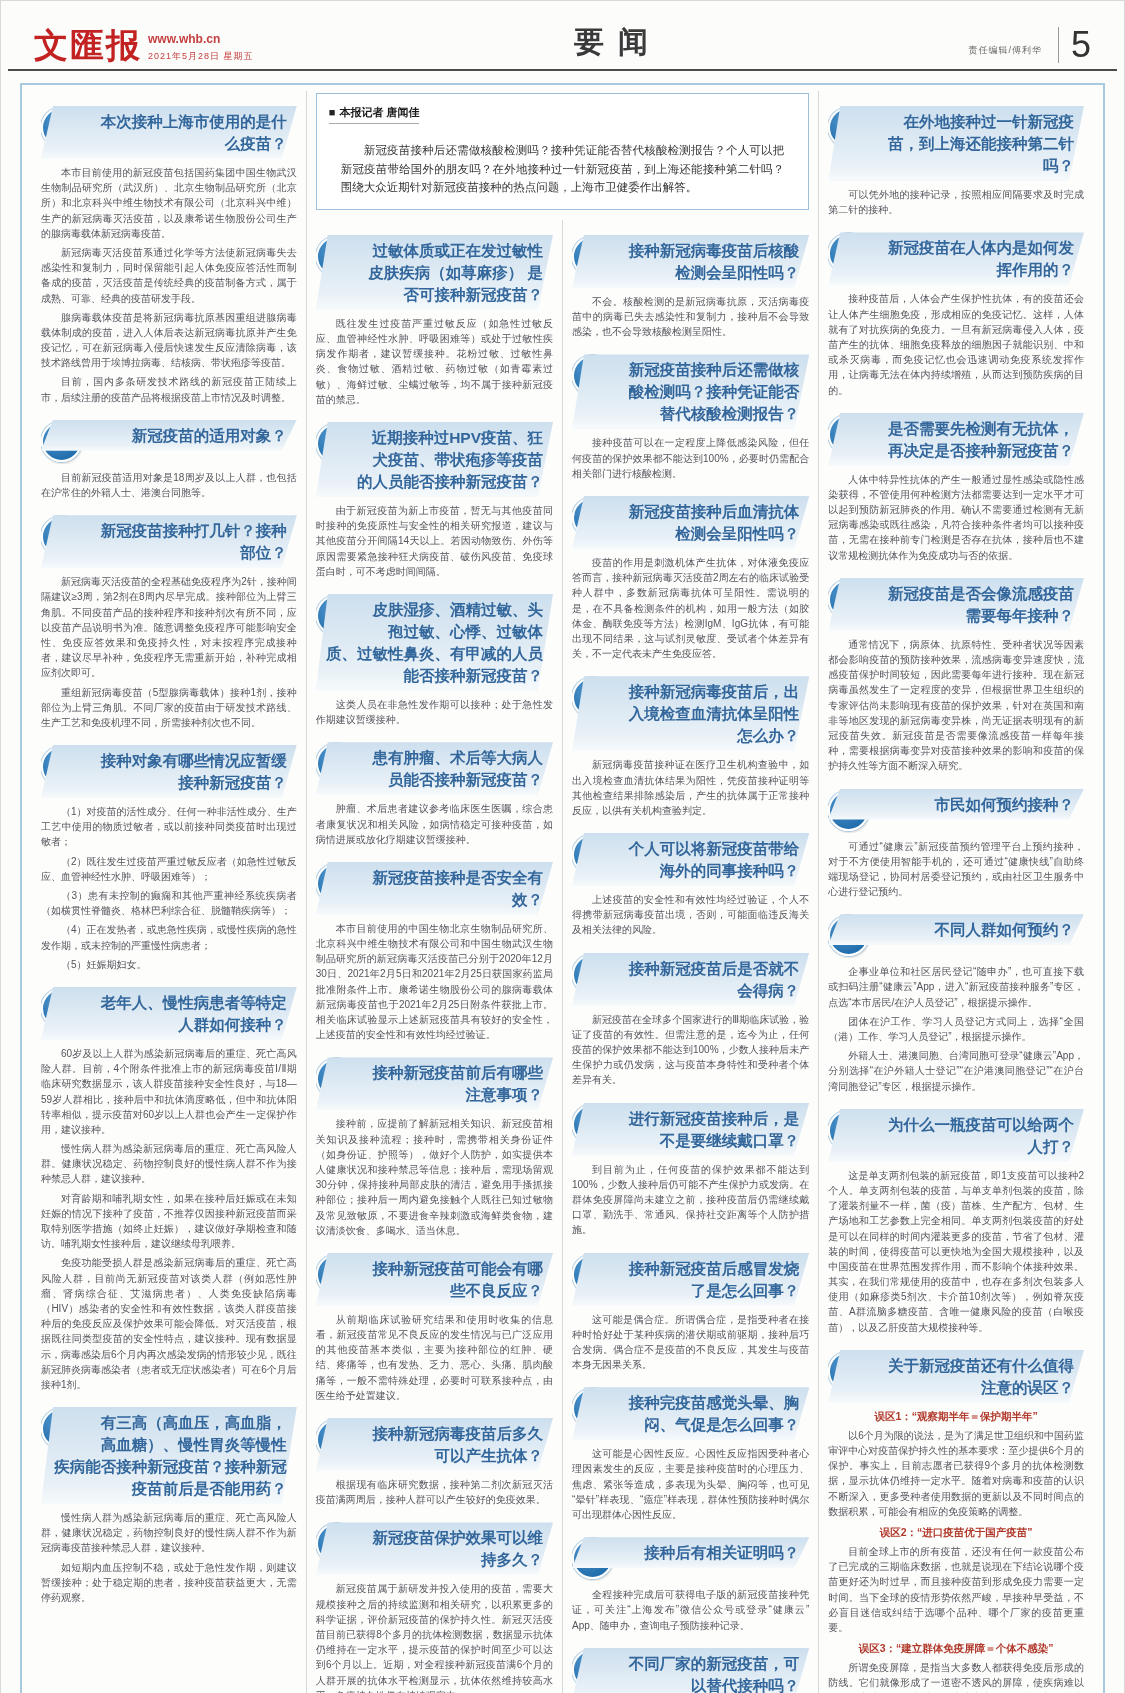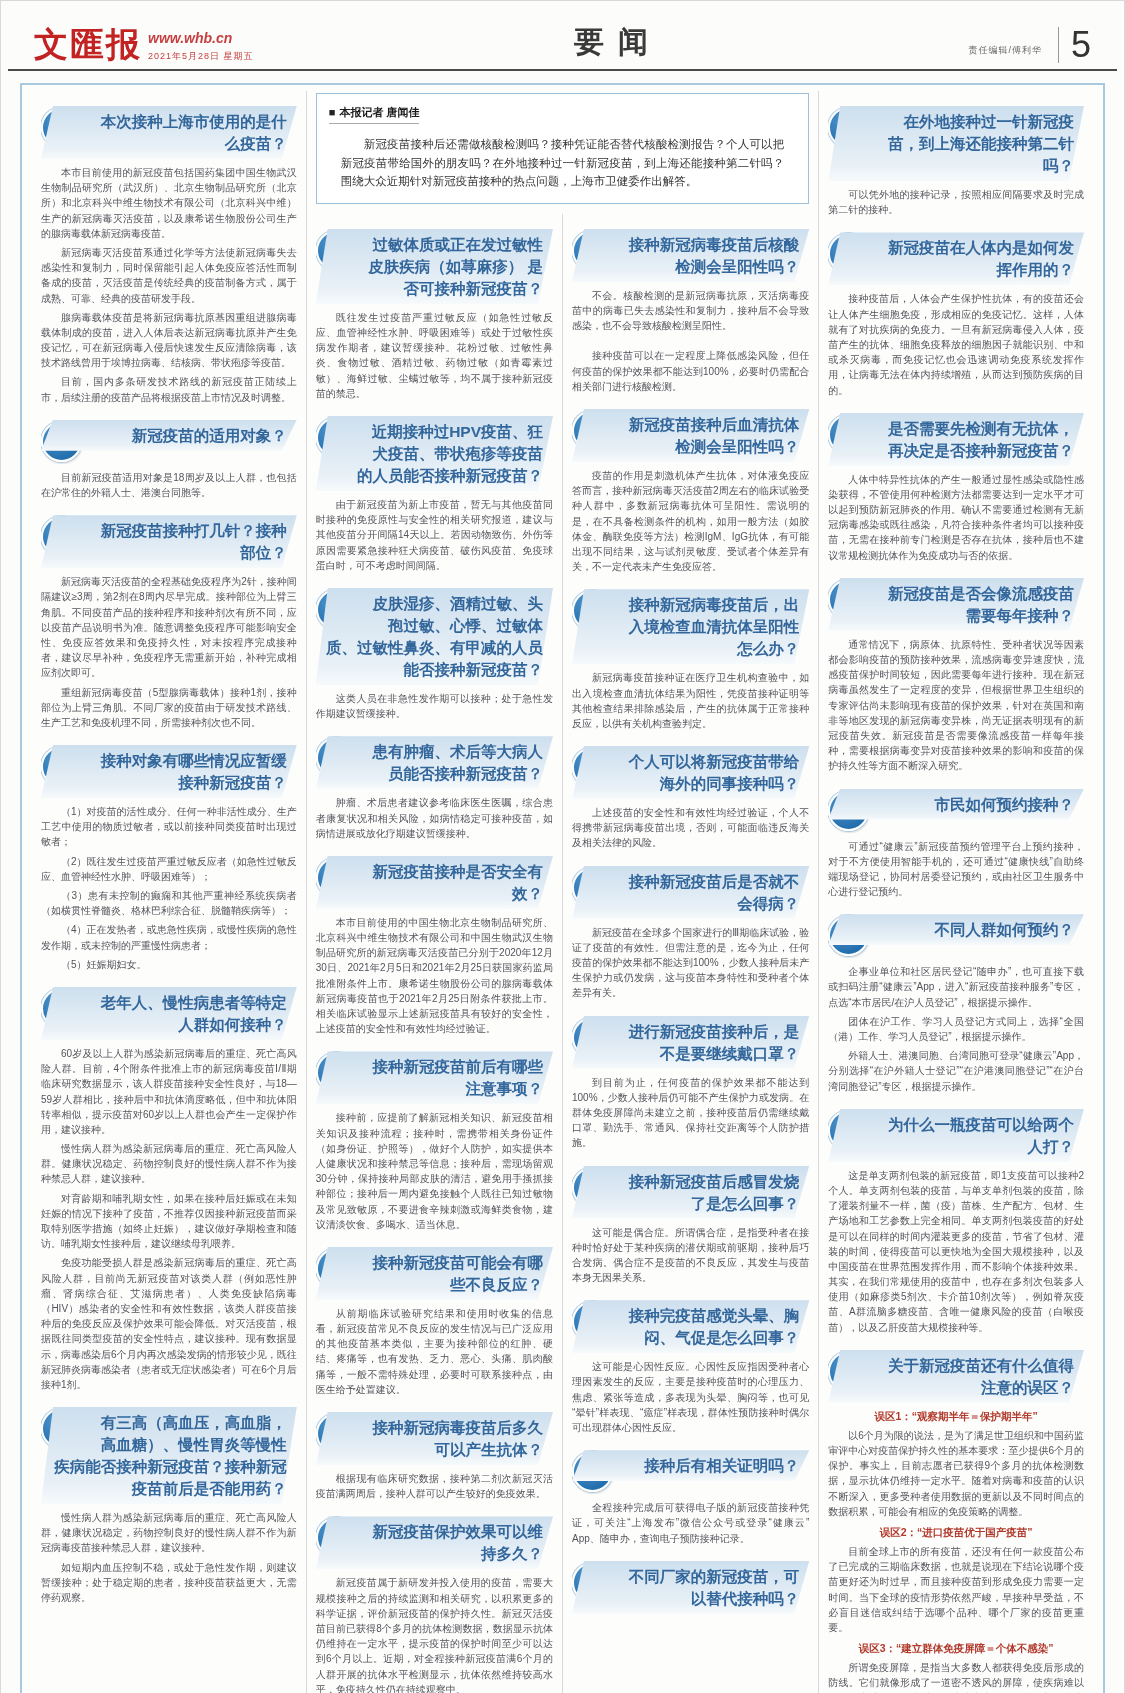--- a/index.html
+++ b/index.html
@@ -1,24 +1,24 @@
 <!DOCTYPE html>
 <html lang="zh"><head>
 <meta charset="utf-8">
 <style>
   html,body{margin:0;padding:0;background:#e9ebea;}
   body{width:1125px;font-family:"Liberation Sans","DejaVu Sans",sans-serif;}
   .page{width:1125px;min-height:1693px;background:#fcfcfb;box-shadow:inset 0 0 0 1px #d8dad9;box-sizing:border-box;padding:14px 0 10px;}
 
   
   .hdr{display:flex;align-items:flex-end;justify-content:space-between;padding:8px 26px 6px;border-bottom:2px solid #4a4a4a;margin:0 8px;}
-  .masthead{display:flex;align-items:center;gap:6px;}
+  .masthead{display:flex;align-items:flex-end;gap:6px;}
   .logo{font-family:"Liberation Serif","DejaVu Serif",serif;font-weight:bold;font-size:34px;color:#c32222;line-height:1;letter-spacing:2px;}
   .logo-side{display:flex;flex-direction:column;justify-content:flex-end;padding-top:4px;}
-  .logo-url{font-size:14px;color:#c54040;font-weight:bold;font-style:italic;}
+  .logo-url{font-size:12px;color:#c54040;font-weight:bold;}
   .logo-date{font-size:9px;color:#c54040;margin-top:4px;letter-spacing:1px;}
   .section-name{font-size:30px;color:#3a3a3a;letter-spacing:14px;font-weight:bold;transform:translateX(7px);}
   .hdr-right{display:flex;align-items:flex-end;gap:16px;}
   .editor{font-size:9px;color:#666;padding-bottom:6px;letter-spacing:1px;}
   .pageno{font-size:36px;color:#333;font-weight:300;border-left:1px solid #999;padding-left:12px;line-height:1;}
 
   
   .mainbox{margin:12px 20px 8px;border:2px solid #a9c9df;border-bottom:5px solid #5d9cc6;background:#fdfdfc;}
   .headline{padding:24px 16px 14px;font-size:51px;font-weight:900;letter-spacing:0px;line-height:1.08;color:#111;white-space:nowrap;}
   .headline .accent{color:#2f83c5;}
@@ -26,21 +26,21 @@
 
   .cols{display:flex;align-items:stretch;padding:6px 10px 20px;}
   .col{flex:1;padding:0 9px;box-sizing:border-box;}
   .mid{flex:2;display:flex;flex-direction:column;border-left:1px solid #d7d9d8;}
   .mid-cols{display:flex;flex:1;}
   .mid-cols .col:last-child{border-left:1px solid #d7d9d8;}
   .col4{border-left:1px solid #d7d9d8;}
 
   
   .intro{border:1px solid #9fc0da;margin:2px 9px 10px;padding:8px 12px 10px;background:#fff;}
-  .byline{font-size:11px;color:#1a1a1a;font-weight:bold;border-bottom:1px solid #aaa;display:inline-block;padding-bottom:3px;margin-bottom:9px;}
+  .byline{font-size:11px;color:#1a1a1a;font-weight:bold;border-bottom:1px solid #aaa;display:inline-block;padding-bottom:3px;margin-bottom:15px;}
   .byline .sq{color:#222;margin-right:4px;}
   .intro p{margin:2px 12px;font-size:11.5px;line-height:1.62;color:#333;text-indent:2em;text-align:justify;}
 
   
   .q-block{margin-top:15px;}
   .q-head{overflow:hidden;margin-bottom:6px;}
   .q-num{float:left;width:37px;height:37px;border-radius:50%;background:radial-gradient(circle at 35% 30%,#4e94cc,#2470ae 70%);color:#fff;border:2px solid #fff;box-shadow:0 0 0 1px #aac9e0,1px 2px 2px rgba(0,0,0,.12);display:flex;align-items:center;justify-content:center;font-size:20px;font-weight:bold;font-style:italic;margin:1px 6px 2px 0;}
   .q-title{font-size:15.5px;font-weight:bold;color:#33679c;line-height:1.42;padding:5px 10px 4px 8px;background:linear-gradient(180deg,#cddfee 0%,#e9f1f7 80%,#f6fafc 100%);clip-path:polygon(12px 0,100% 0,calc(100% - 15px) 100%,0 100%);text-align:right;}
   .q-body{clear:none;}
   .q-body p{margin:4px 0;font-size:10px;line-height:1.52;color:#53535b;text-align:justify;text-indent:2em;}
@@ -232,20 +232,24 @@
               <div class="q-block">
                 <div class="q-head">
                   <div class="q-num">17</div>
                   <div class="q-title">接种新冠病毒疫苗后核酸检测会呈阳性吗？</div>
                 </div>
                 <div class="q-body">
                   <p>不会。核酸检测的是新冠病毒抗原，灭活病毒疫苗中的病毒已失去感染性和复制力，接种后不会导致感染，也不会导致核酸检测呈阳性。</p>
                 </div>
               </div>
               <div class="q-block">
+                <div class="q-head">
+                  <div class="q-num">18</div>
+                  <div class="q-title">新冠疫苗接种后还需做核酸检测吗？接种凭证能否替代核酸检测报告？</div>
+                </div>
                 <div class="q-body">
                   <p>接种疫苗可以在一定程度上降低感染风险，但任何疫苗的保护效果都不能达到100%，必要时仍需配合相关部门进行核酸检测。</p>
                 </div>
               </div>
               <div class="q-block">
                 <div class="q-head">
                   <div class="q-num">19</div>
                   <div class="q-title">新冠疫苗接种后血清抗体检测会呈阳性吗？</div>
                 </div>
                 <div class="q-body">

